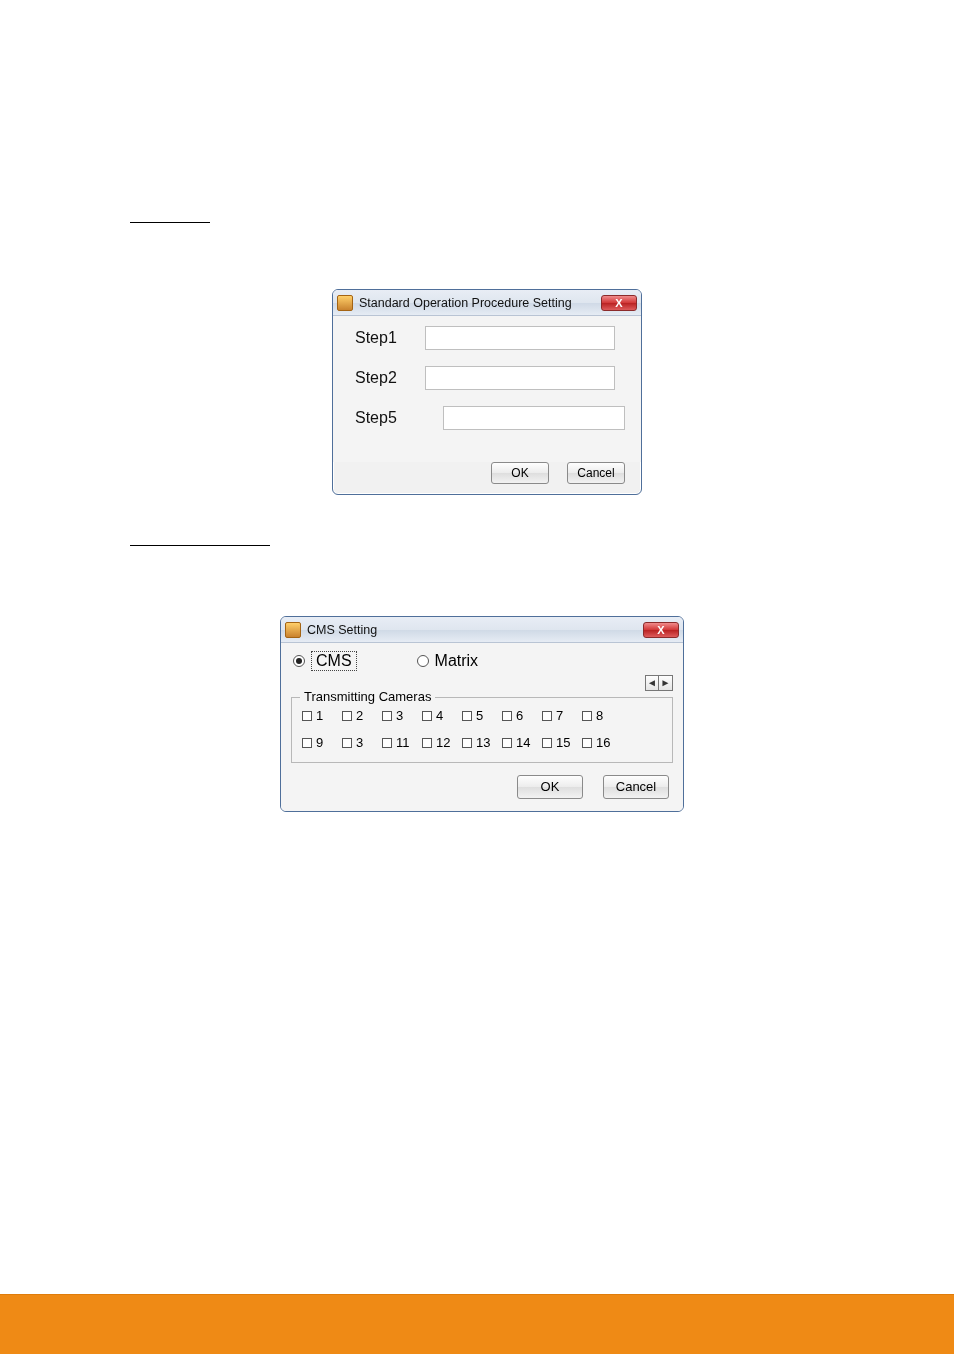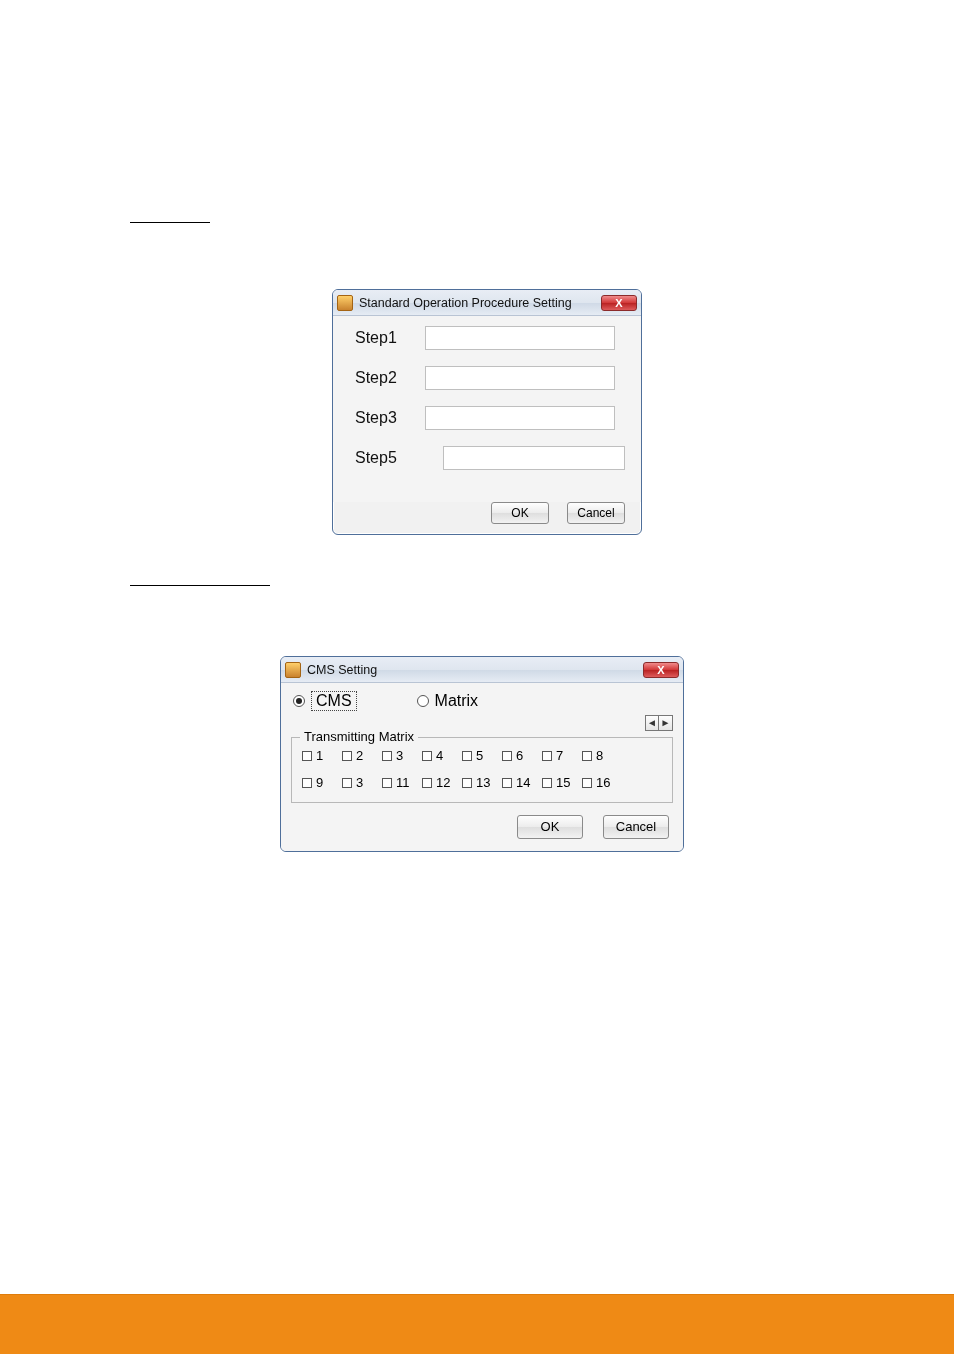--- a/index.html
+++ b/index.html
@@ -232,24 +232,20 @@
       </div>
       <div class="win7-body">
         <div class="step-row">
           <label>Step1</label>
           <input class="textbox" value="" style="">
         </div>
         <div class="step-row">
           <label>Step2</label>
           <input class="textbox" value="" style="">
         </div>
-        <div class="step-row">
-          <label>Step3</label>
-          <input class="textbox" value="" style="">
-        </div>
         <div class="step-row" style="margin-bottom:18px;gap:48px;">
           <label>Step5</label>
           <input class="textbox" value="" style="">
         </div>
       </div>
       <div class="dlg-buttons">
         <div class="win-btn">OK</div>
         <div class="win-btn">Cancel</div>
       </div>
     </div>
@@ -276,21 +272,21 @@
           <span class="radio-item">
             <span class="radio-dot"></span>
             <span>Matrix</span>
           </span>
         </div>
         <div class="arrows-right">
           <div class="arrow-btn">◄</div>
           <div class="arrow-btn" style="border-left:none;">►</div>
         </div>
         <div class="groupbox">
-          <span class="legend">Transmitting Matrix</span>
+          <span class="legend">Transmitting Cameras</span>
           <div class="chk-row">
             <span class="chk-cell">
                 <span class="chk-box"></span>
                 <span>1</span>
               </span>
             <span class="chk-cell">
                 <span class="chk-box"></span>
                 <span>2</span>
               </span>
             <span class="chk-cell">

